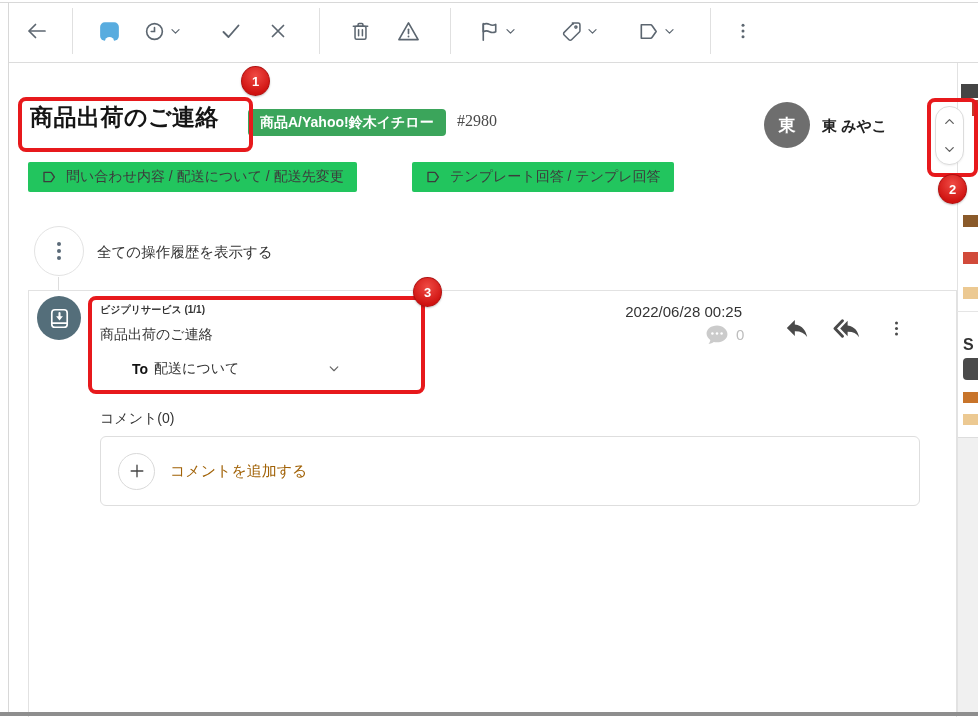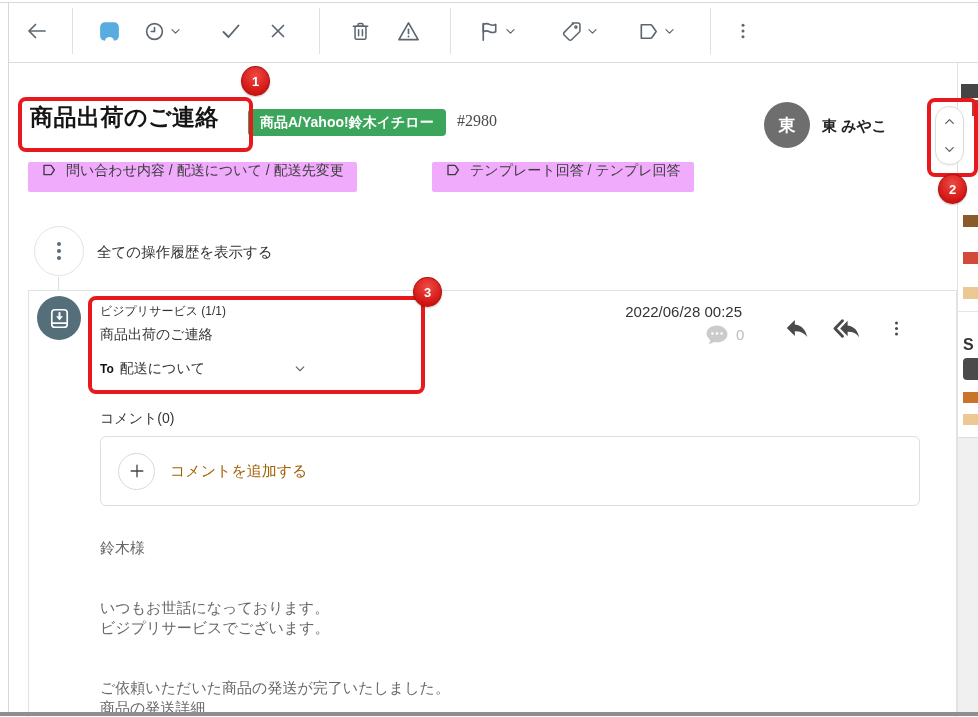--- a/index.html
+++ b/index.html
@@ -39,40 +39,40 @@
               background:radial-gradient(circle at 50% 32%,#ef4a44,#cf1210 75%);
               border:1px solid #b00f0f;box-shadow:0 1px 2px rgba(0,0,0,.25);}
   .ab1{left:18px;top:97px;width:227px;height:47px;}
   .ab2{left:927px;top:98px;width:43px;height:71px;}
   .ab3{left:88px;top:296px;width:329px;height:90px;}
   .ac1{left:241px;top:66px;}
   .ac2{left:938px;top:174px;}
   .ac3{left:413px;top:277px;}
 
   
-  .chip{position:absolute;top:162px;height:30px;background:#f0abfc;border-radius:2px;
-        display:flex;align-items:flex-start;gap:9px;padding:0 13px;font-size:14px;color:#3c3c3c;}
-  .chip1{left:28px;} .chip2{left:432px;}
+  .chip{position:absolute;top:162px;height:30px;background:#22c55e;border-radius:2px;
+        display:flex;align-items:center;gap:9px;padding:0 13px;font-size:14px;color:#3c3c3c;}
+  .chip1{left:28px;} .chip2{left:412px;}
 
   
   .hist-circle{left:34px;top:226px;width:50px;height:50px;border-radius:50%;border:1px solid #e3e3e3;background:#fff;
                display:flex;flex-direction:column;align-items:center;justify-content:center;gap:3px;z-index:5;}
   .hist-dot{width:4px;height:4px;border-radius:50%;background:#5a6a78;}
   .hist-label{left:97px;top:243px;font-size:14.5px;color:#333;cursor:pointer;}
   .timeline{left:58px;top:277px;width:1px;height:14px;background:#ddd;}
 
   
   .card{left:28px;top:290px;width:929px;height:427px;background:#fff;
         border:1px solid #e2e2e2;border-bottom:none;box-sizing:border-box;}
   .msg-avatar{left:37px;top:296px;width:44px;height:44px;border-radius:50%;background:#546e7a;
               display:flex;align-items:center;justify-content:center;z-index:10;}
-  .msg-from{left:100px;top:303px;font-size:12px;color:#333;}
+  .msg-from{left:100px;top:303px;font-size:10px;color:#333;font-weight:bold;}
   .msg-subject{left:100px;top:326px;font-size:14px;color:#333;}
   .msg-to{left:100px;top:360px;font-size:14px;color:#333;display:flex;align-items:center;}
-  .to-label{font-weight:bold;font-size:12px;color:#111;margin-right:6px;}
+  .to-label{font-weight:bold;font-size:14px;color:#111;margin-right:6px;margin-left:32px;}
   .to-chevron{margin-left:88px;display:flex;align-items:center;}
   .msg-date{right:236px;top:303px;font-size:15px;color:#333;}
   .cmt-bubble{left:704px;top:324px;}
   .cmt-count{left:736px;top:326px;font-size:15px;color:#bdbdbd;}
   .act-btn{position:absolute;top:310px;width:36px;height:36px;display:flex;align-items:center;justify-content:center;}
 
   .cmt-title{left:100px;top:410px;font-size:14px;font-weight:normal;color:#333;}
   .cmt-box{left:100px;top:436px;width:820px;height:70px;border:1px solid #dedede;border-radius:6px;background:#fff;
            box-sizing:border-box;display:flex;align-items:center;gap:15px;padding-left:17px;cursor:pointer;}
   .plus-circle{width:35px;height:35px;border-radius:50%;border:1px solid #d9d9d9;background:#fff;
@@ -291,29 +291,20 @@
   <div class="abs cmt-title nowrap">コメント(0)</div>
   <button class="abs cmt-box">
     <span class="plus-circle">
       <svg class="icon" width="20" height="20" viewBox="0 0 24 24" fill="none" stroke="#444" stroke-width="1.6" stroke-linecap="round">
           <path d="M12 5v14M5 12h14"></path>
         </svg>
     </span>
     <span class="cmt-link nowrap">コメントを追加する</span>
   </button>
 
-  <div class="abs msg-body">鈴木様
-
-
-いつもお世話になっております。
-ビジプリサービスでございます。
-
-
-ご依頼いただいた商品の発送が完了いたしました。
-商品の発送詳細</div>
 
   <div class="frag" style="left:961px;top:84px;width:17px;height:14px;background:#454545;"></div>
   <div class="frag" style="left:972px;top:100px;width:6px;height:16px;background:#c23a2a;"></div>
   <div class="frag" style="left:963px;top:215px;width:15px;height:12px;background:#8a5a2a;"></div>
   <div class="frag" style="left:963px;top:252px;width:15px;height:12px;background:#d14a3a;"></div>
   <div class="frag" style="left:963px;top:287px;width:15px;height:12px;background:#ecc992;"></div>
   <div class="frag" style="left:957px;top:311px;width:21px;height:1px;background:#e5e5e5;"></div>
   <div class="abs sb-s">S</div>
   <div class="frag" style="left:963px;top:358px;width:15px;height:22px;background:#4a4a4a;border-radius:4px 0 0 4px;"></div>
   <div class="frag" style="left:963px;top:392px;width:15px;height:11px;background:#c8742a;"></div>

